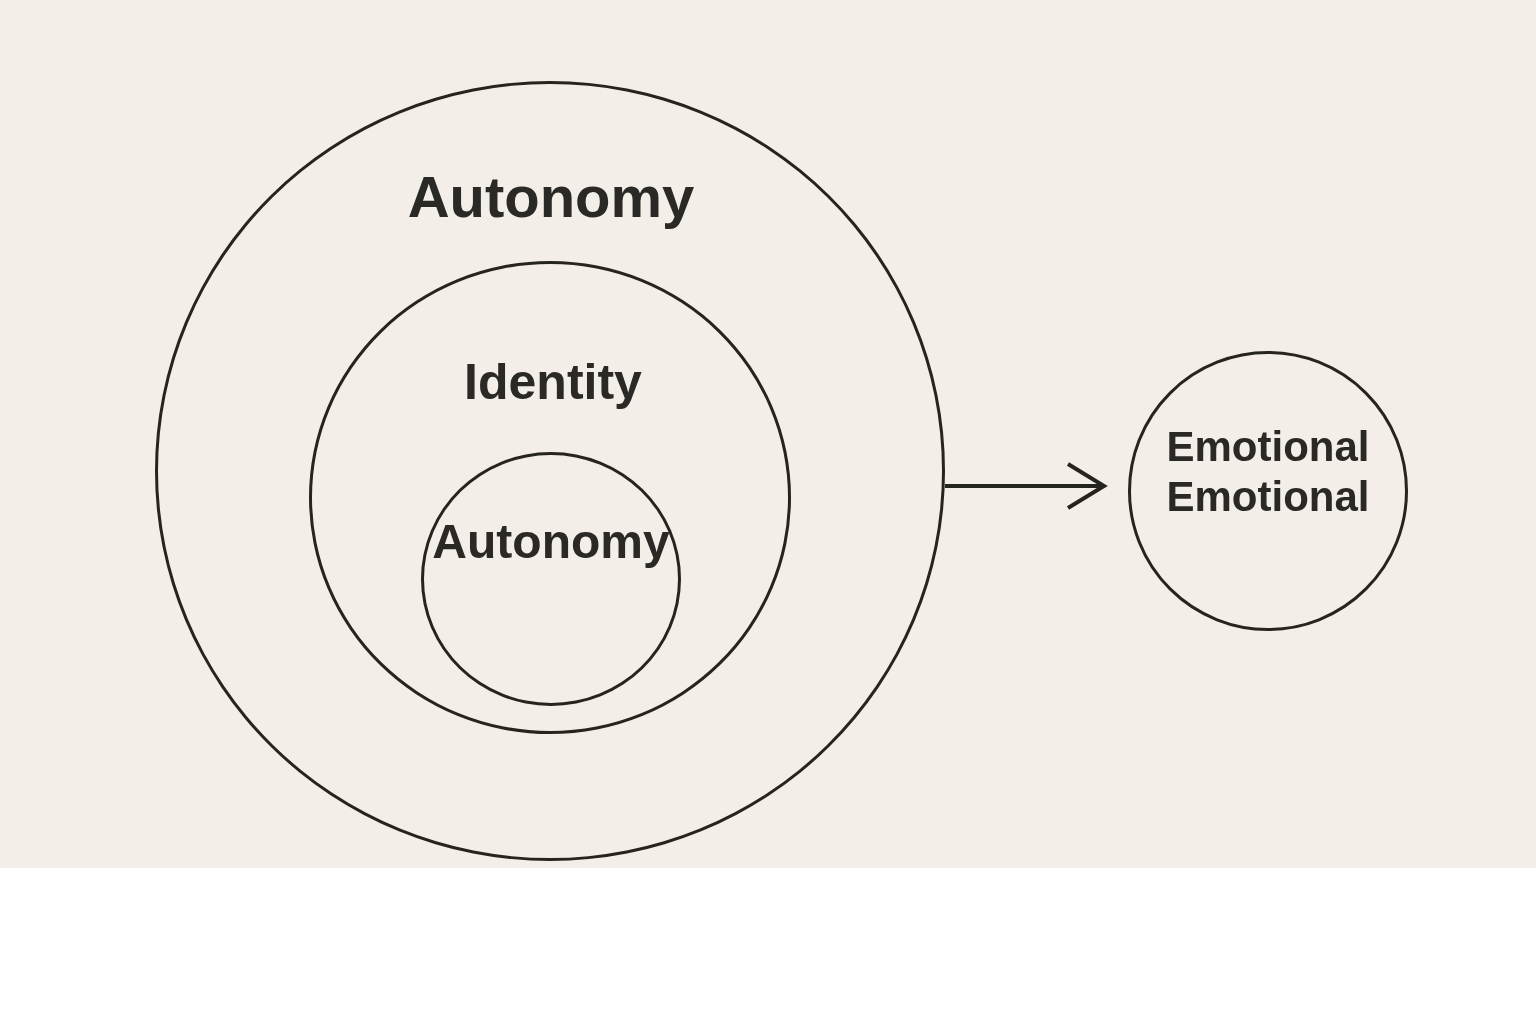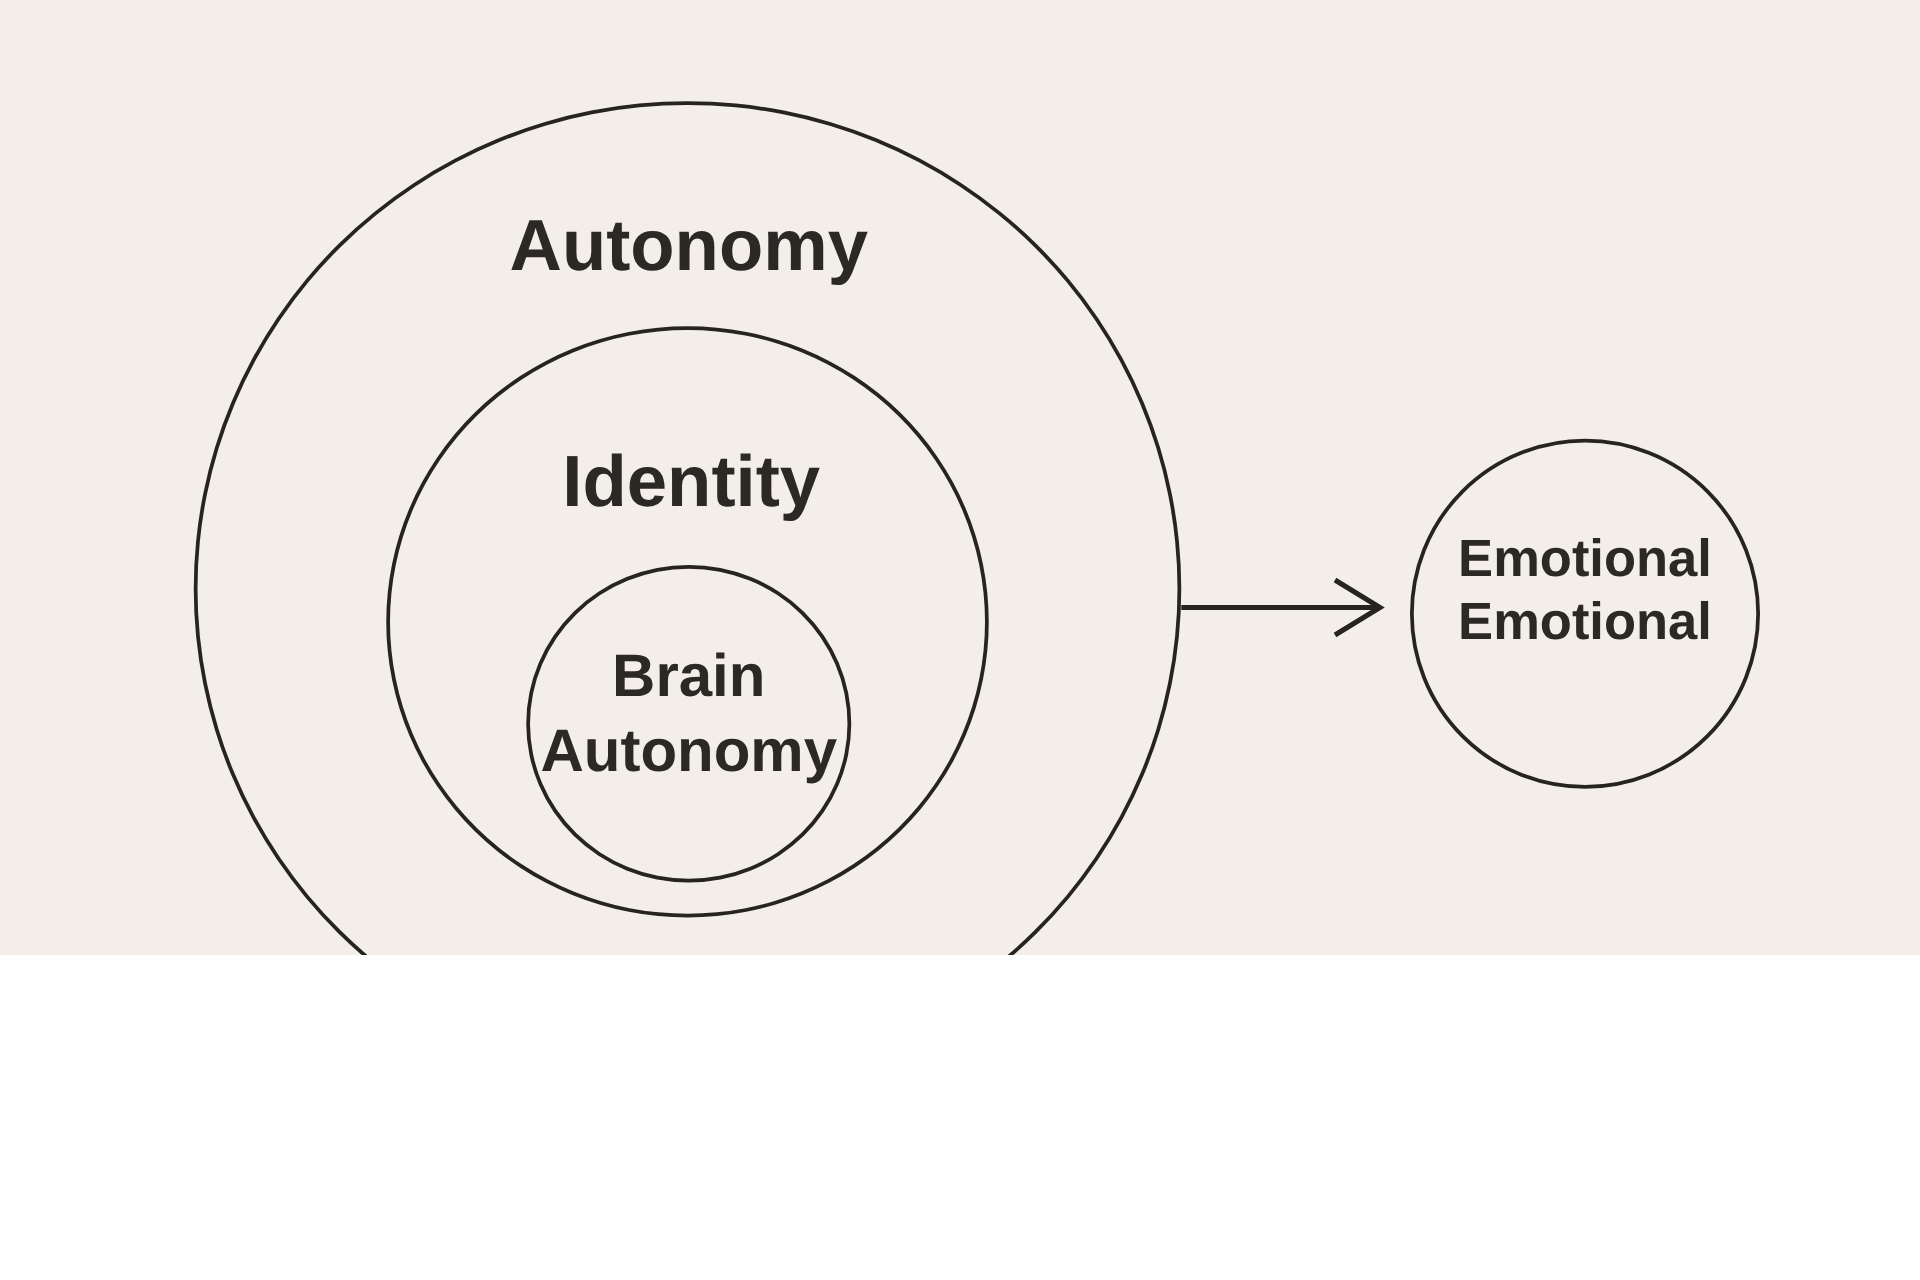--- a/index.html
+++ b/index.html
@@ -2,21 +2,21 @@
 <html><head>
 <meta charset="utf-8">
 <style>
   html, body {
     margin: 0;
     padding: 0;
   }
   .stage {
     position: relative;
     width: 1536px;
-    height: 764px;
+    height: 868px;
     background: #f3efe8;
     overflow: hidden;
     font-family: "Liberation Sans", sans-serif;
   }
   .circle {
     position: absolute;
     border: 3px solid #26241f;
     border-radius: 50%;
     box-sizing: border-box;
     background: transparent;
@@ -34,21 +34,21 @@
     transform: translateX(-50%);
     white-space: nowrap;
     letter-spacing: 0px;
   }
   .label-autonomy {
     left: 551px; top: 168px;
     font-size: 58px; line-height: 1;
   }
   .label-identity {
     left: 553px; top: 357px;
-    font-size: 58px; line-height: 1;
+    font-size: 50px; line-height: 1;
   }
   .label-brain {
     left: 551px; top: 512px;
     font-size: 48px; line-height: 60px;
   }
   .label-result {
     left: 1268px; top: 422px;
     font-size: 42px; line-height: 50px;
   }
   .arrow-svg {
@@ -67,21 +67,20 @@
 
   <div class="circle circle-outer"></div>
   <div class="circle circle-middle"></div>
   <div class="circle circle-inner"></div>
 
   <div class="label label-autonomy">Autonomy</div>
 
   <div class="label label-identity">Identity</div>
 
   <div class="label label-brain">
-    <div>Brain</div>
     <div>Autonomy</div>
   </div>
 
   <svg class="arrow-svg" width="185" height="56" viewBox="0 0 185 56">
     <line x1="7" y1="28" x2="165" y2="28" stroke-width="4"></line>
     <polyline points="130,6 166,28 130,50" stroke-width="4" stroke-linejoin="miter"></polyline>
   </svg>
 
   <div class="circle circle-result"></div>
 

